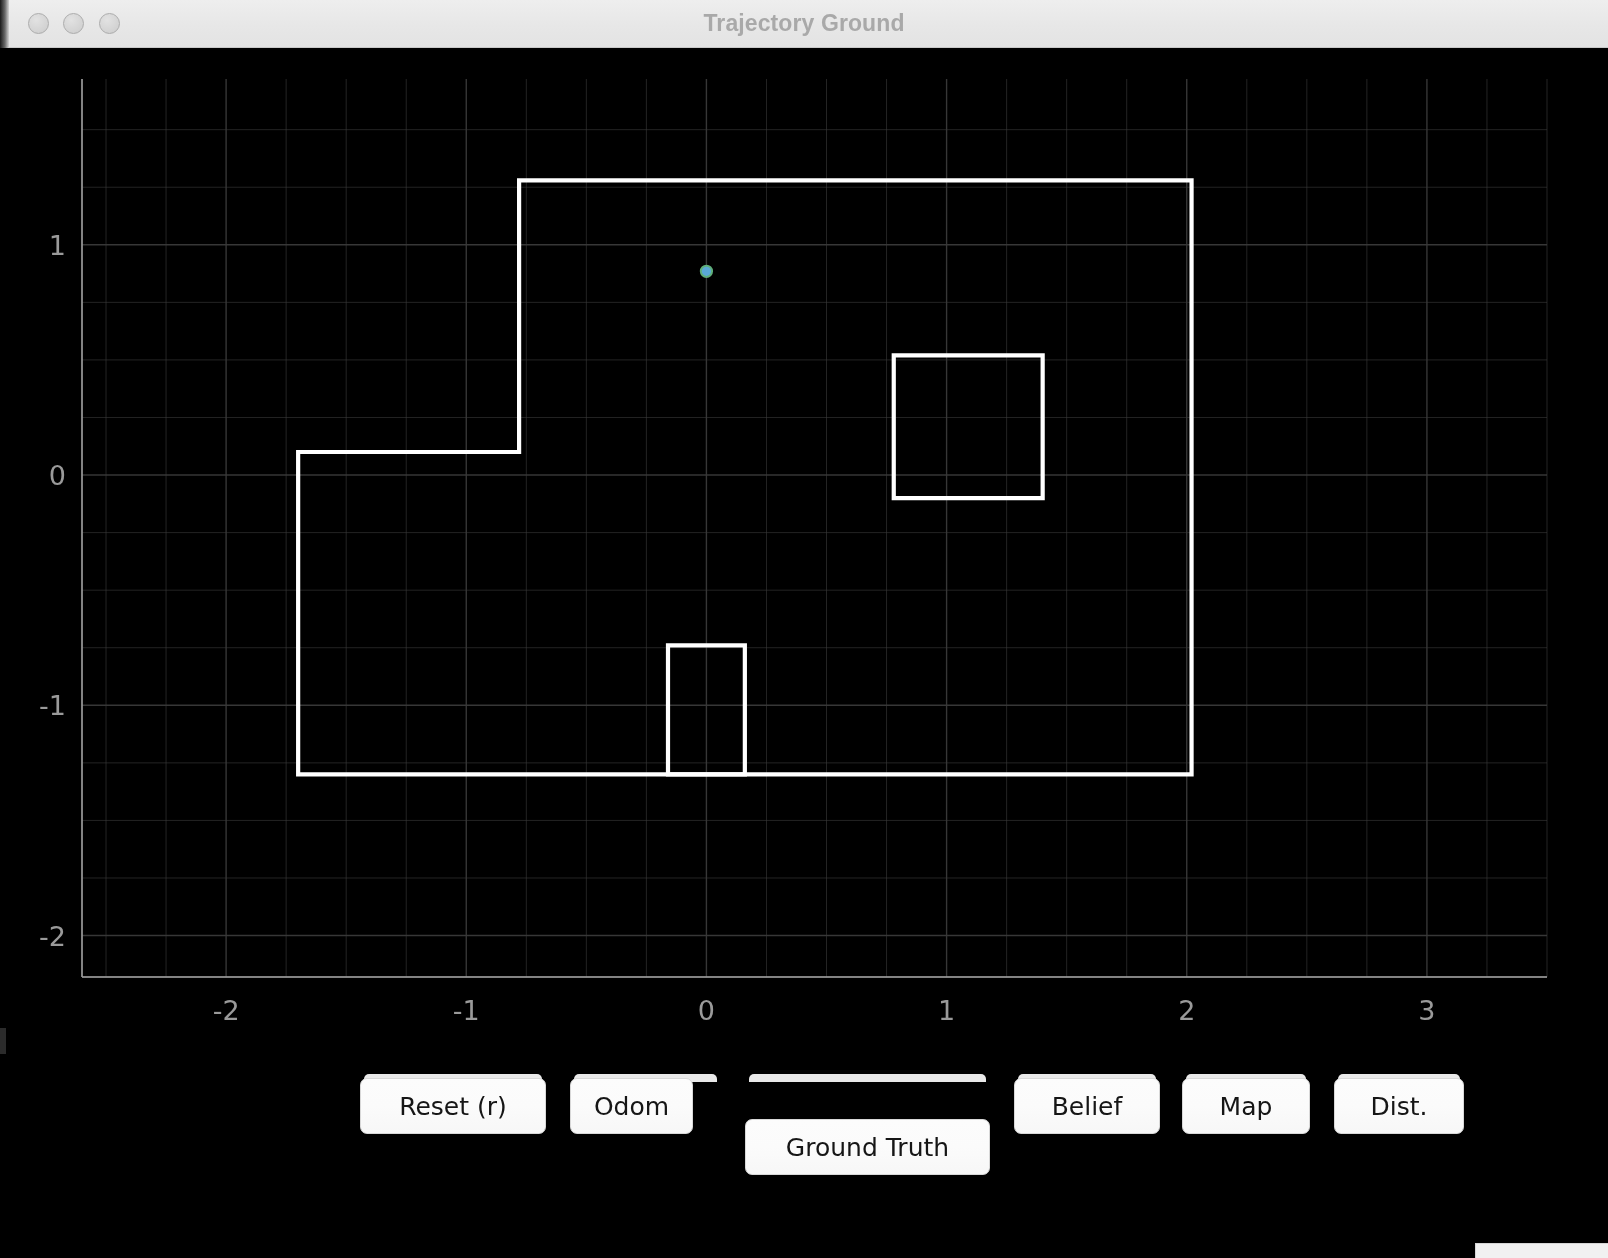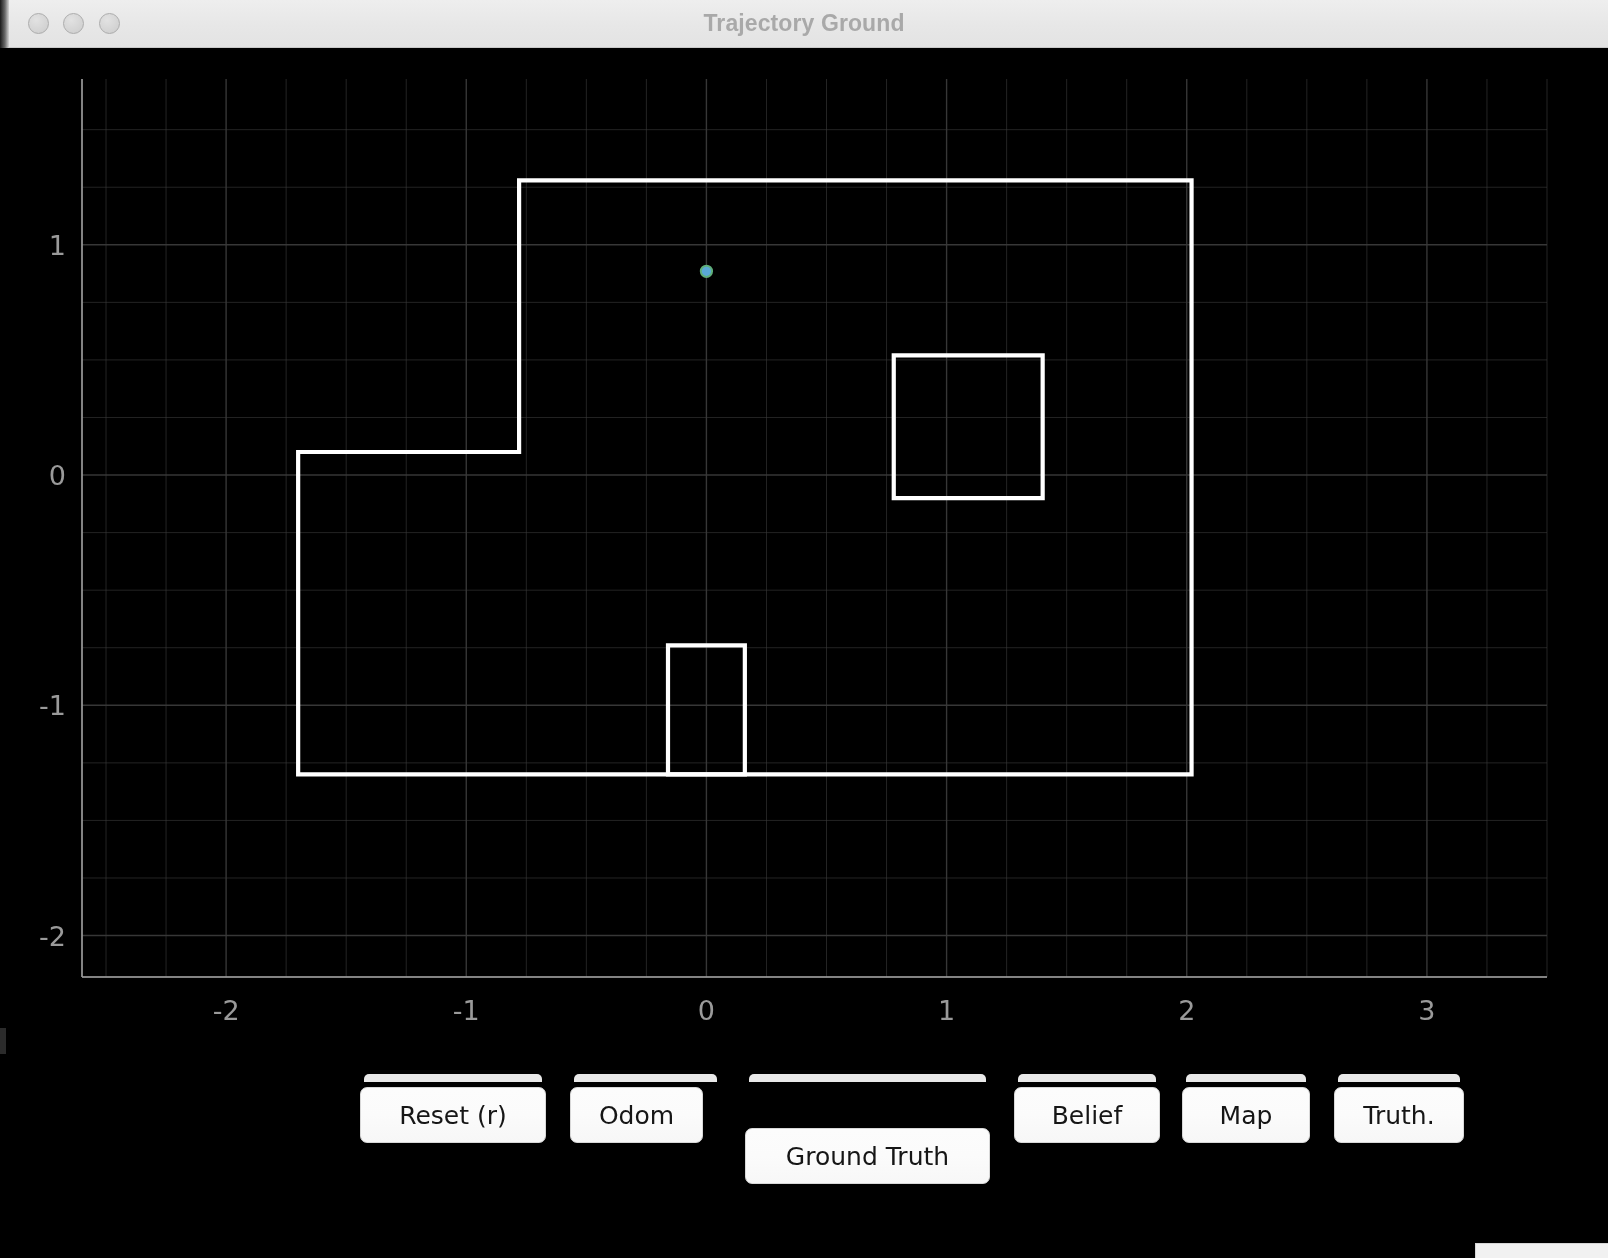--- a/index.html
+++ b/index.html
@@ -83,21 +83,21 @@
   
   .buttonbar {
     position: absolute;
     left: 0;
     top: 1030px;
     width: 1608px;
     height: 70px;
   }
   .btn {
     position: absolute;
-    top: 9px;
+    top: 0;
     height: 56px;
     background: linear-gradient(to bottom, #fcfcfc 0%, #fbfbfb 50%, #f7f7f7 100%);
     border: 1px solid #d8d8d8;
     border-radius: 7px;
     box-shadow: 0 1px 0 rgba(0,0,0,0.10);
     color: #161616;
     font-size: 25px;
     font-family: "DejaVu Sans", sans-serif;
     display: flex;
     align-items: center;
@@ -205,28 +205,28 @@
         <div class="tick x" style="left: 706.4px; top: 947px;">0</div>
         <div class="tick x" style="left: 946.6px; top: 947px;">1</div>
         <div class="tick x" style="left: 1186.8px; top: 947px;">2</div>
         <div class="tick x" style="left: 1426.9px; top: 947px;">3</div>
       </div>
 
     <div class="buttonbar" id="buttonbar">
         <div class="btn-cap" style="left: 364px; width: 178px;"></div>
         <div class="btn" style="left: 360px; width: 186px;">Reset (r)</div>
         <div class="btn-cap" style="left: 574px; width: 143px;"></div>
-        <div class="btn" style="left: 570px; width: 133px;">Odom</div>
+        <div class="btn" style="left: 570px; width: 123px;">Odom</div>
         <div class="btn-cap" style="left: 749px; width: 237px;"></div>
         <div class="btn" style="left: 745px; width: 245px; margin-top: 41px;">Ground Truth</div>
         <div class="btn-cap" style="left: 1018px; width: 138px;"></div>
         <div class="btn" style="left: 1014px; width: 146px;">Belief</div>
         <div class="btn-cap" style="left: 1186px; width: 120px;"></div>
         <div class="btn" style="left: 1182px; width: 128px;">Map</div>
         <div class="btn-cap" style="left: 1338px; width: 122px;"></div>
-        <div class="btn" style="left: 1334px; width: 130px;">Truth.</div>
+        <div class="btn" style="left: 1334px; width: 130px;">Dist.</div>
       </div>
 
     <div class="edge-tick" style="top:980px;height:26px;"></div>
   </div>
 
   <div class="scroll-nub"></div>
 </div>
 
 </body></html>

